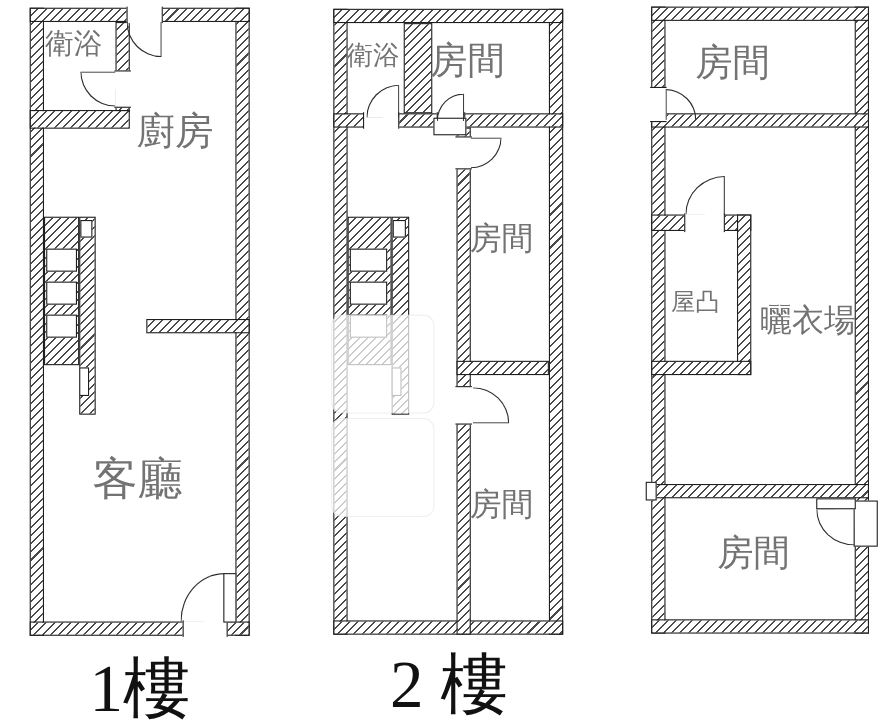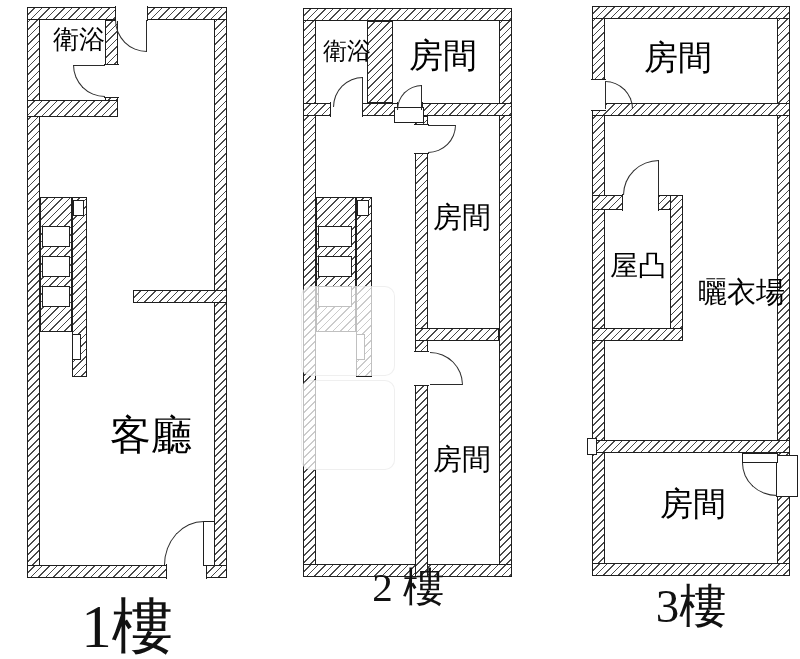--- a/index.html
+++ b/index.html
@@ -17,21 +17,21 @@
   .box{position:absolute;box-sizing:border-box;background:#fff;border:1.5px solid #1f1f1f;}
   .arc{position:absolute;box-sizing:border-box;border:0 solid #2b2b2b;}
   .r-tl{border-top-left-radius:100% 100%;}
   .r-tr{border-top-right-radius:100% 100%;}
   .r-bl{border-bottom-left-radius:100% 100%;}
   .r-br{border-bottom-right-radius:100% 100%;}
   .b-t{border-top-width:1.5px;}
   .b-r{border-right-width:1.5px;}
   .b-b{border-bottom-width:1.5px;}
   .b-l{border-left-width:1.5px;}
-  .lbl{position:absolute;color:#000000;text-align:right;line-height:1.05;white-space:nowrap;}
+  .lbl{position:absolute;color:#737373;text-align:left;line-height:1.05;white-space:nowrap;}
   .floor-lbl{position:absolute;color:#111;text-align:center;line-height:1;white-space:nowrap;}
   .wm{position:absolute;background:rgba(255,255,255,0.72);border:1px solid rgba(190,190,190,0.25);border-radius:10px;}
 </style>
 </head>
 <body>
 
 <div class="canvas">
 
   <div class="wall" style="left:27px;top:7px;width:13px;height:571px"></div>
   <div class="wall" style="left:214px;top:7px;width:13px;height:571px"></div>
@@ -52,20 +52,21 @@
 
   <div class="gap-v" style="left:115px;top:6px;width:33px;height:15px"></div>
   <div class="arc r-bl b-l b-b b-r" style="left:115px;top:20px;width:32px;height:32px"></div>
   <div class="gap-h" style="left:104px;top:64px;width:15px;height:34px"></div>
   <div class="arc r-bl b-l b-b b-t" style="left:73px;top:65px;width:32px;height:32px"></div>
   <div class="gap-v" style="left:166px;top:564px;width:41px;height:15px"></div>
   <div class="box" style="left:203px;top:521px;width:12px;height:45px"></div>
   <div class="arc r-tl b-t b-l" style="left:164px;top:521px;width:40px;height:44px"></div>
 
   <div class="lbl" style="left:41px;top:26px;width:64px;font-size:26px">衛浴</div>
+  <div class="lbl" style="left:124px;top:102px;width:100px;font-size:35px">廚房</div>
   <div class="lbl" style="left:84px;top:414px;width:108px;font-size:41px">客廳</div>
   <div class="floor-lbl" style="left:67px;top:596px;width:120px;font-size:61px">1樓</div>
 
   <div class="wall" style="left:303px;top:8px;width:13px;height:569px"></div>
   <div class="wall" style="left:499px;top:8px;width:13px;height:569px"></div>
   <div class="wall" style="left:303px;top:8px;width:209px;height:13px"></div>
   <div class="wall" style="left:303px;top:564px;width:209px;height:13px"></div>
 
   <div class="wall" style="left:367px;top:21px;width:26px;height:82px"></div>
   <div class="wall" style="left:303px;top:103px;width:209px;height:13px"></div>
@@ -90,21 +91,21 @@
   <div class="arc r-tl b-t b-l b-r" style="left:397px;top:85px;width:25px;height:25px"></div>
   <div class="gap-h" style="left:414px;top:124px;width:15px;height:30px"></div>
   <div class="arc r-br b-r b-b b-t" style="left:428px;top:125px;width:28px;height:28px"></div>
   <div class="gap-h" style="left:414px;top:351px;width:15px;height:35px"></div>
   <div class="arc r-tr b-t b-r b-b" style="left:430px;top:352px;width:33px;height:33px"></div>
 
   <div class="lbl" style="left:315px;top:39px;width:56px;font-size:24px">衛浴</div>
   <div class="lbl" style="left:391px;top:38px;width:86px;font-size:34px">房間</div>
   <div class="lbl" style="left:427px;top:202px;width:64px;font-size:29px">房間</div>
   <div class="lbl" style="left:427px;top:444px;width:64px;font-size:29px">房間</div>
-  <div class="floor-lbl" style="left:348px;top:567px;width:120px;font-size:41px">2 樓</div>
+  <div class="floor-lbl" style="left:348px;top:593px;width:120px;font-size:61px">2 樓</div>
 
   <div class="wall" style="left:592px;top:6px;width:13px;height:570px"></div>
   <div class="wall" style="left:777px;top:6px;width:13px;height:570px"></div>
   <div class="wall" style="left:592px;top:6px;width:198px;height:13px"></div>
   <div class="wall" style="left:592px;top:563px;width:198px;height:13px"></div>
 
   <div class="wall" style="left:592px;top:103px;width:198px;height:13px"></div>
   <div class="wall" style="left:592px;top:195px;width:91px;height:15px"></div>
   <div class="wall" style="left:670px;top:195px;width:13px;height:146px"></div>
   <div class="wall" style="left:592px;top:328px;width:91px;height:13px"></div>
@@ -113,18 +114,17 @@
 
   <div class="gap-h" style="left:591px;top:79px;width:15px;height:32px"></div>
   <div class="arc r-tr b-t b-r b-l" style="left:605px;top:81px;width:28px;height:28px"></div>
   <div class="gap-v" style="left:622px;top:194px;width:37px;height:17px"></div>
   <div class="arc r-tl b-t b-l b-r" style="left:623px;top:160px;width:36px;height:35px"></div>
   <div class="box" style="left:776px;top:455px;width:22px;height:42px"></div>
   <div class="box" style="left:742px;top:453px;width:36px;height:10px"></div>
   <div class="arc r-bl b-l b-b" style="left:742px;top:463px;width:35px;height:33px"></div>
 
   <div class="lbl" style="left:632px;top:40px;width:80px;font-size:34px">房間</div>
-  <div class="lbl" style="left:610px;top:251px;width:56px;font-size:28px">屋凸</div>
+  <div class="lbl" style="left:610px;top:263px;width:56px;font-size:22px">屋凸</div>
   <div class="lbl" style="left:691px;top:277px;width:94px;font-size:29px">曬衣場</div>
   <div class="lbl" style="left:652px;top:487px;width:74px;font-size:33px">房間</div>
-  <div class="floor-lbl" style="left:631px;top:583px;width:120px;font-size:47px">3樓</div>
 
 </div>
 
 </body></html>

